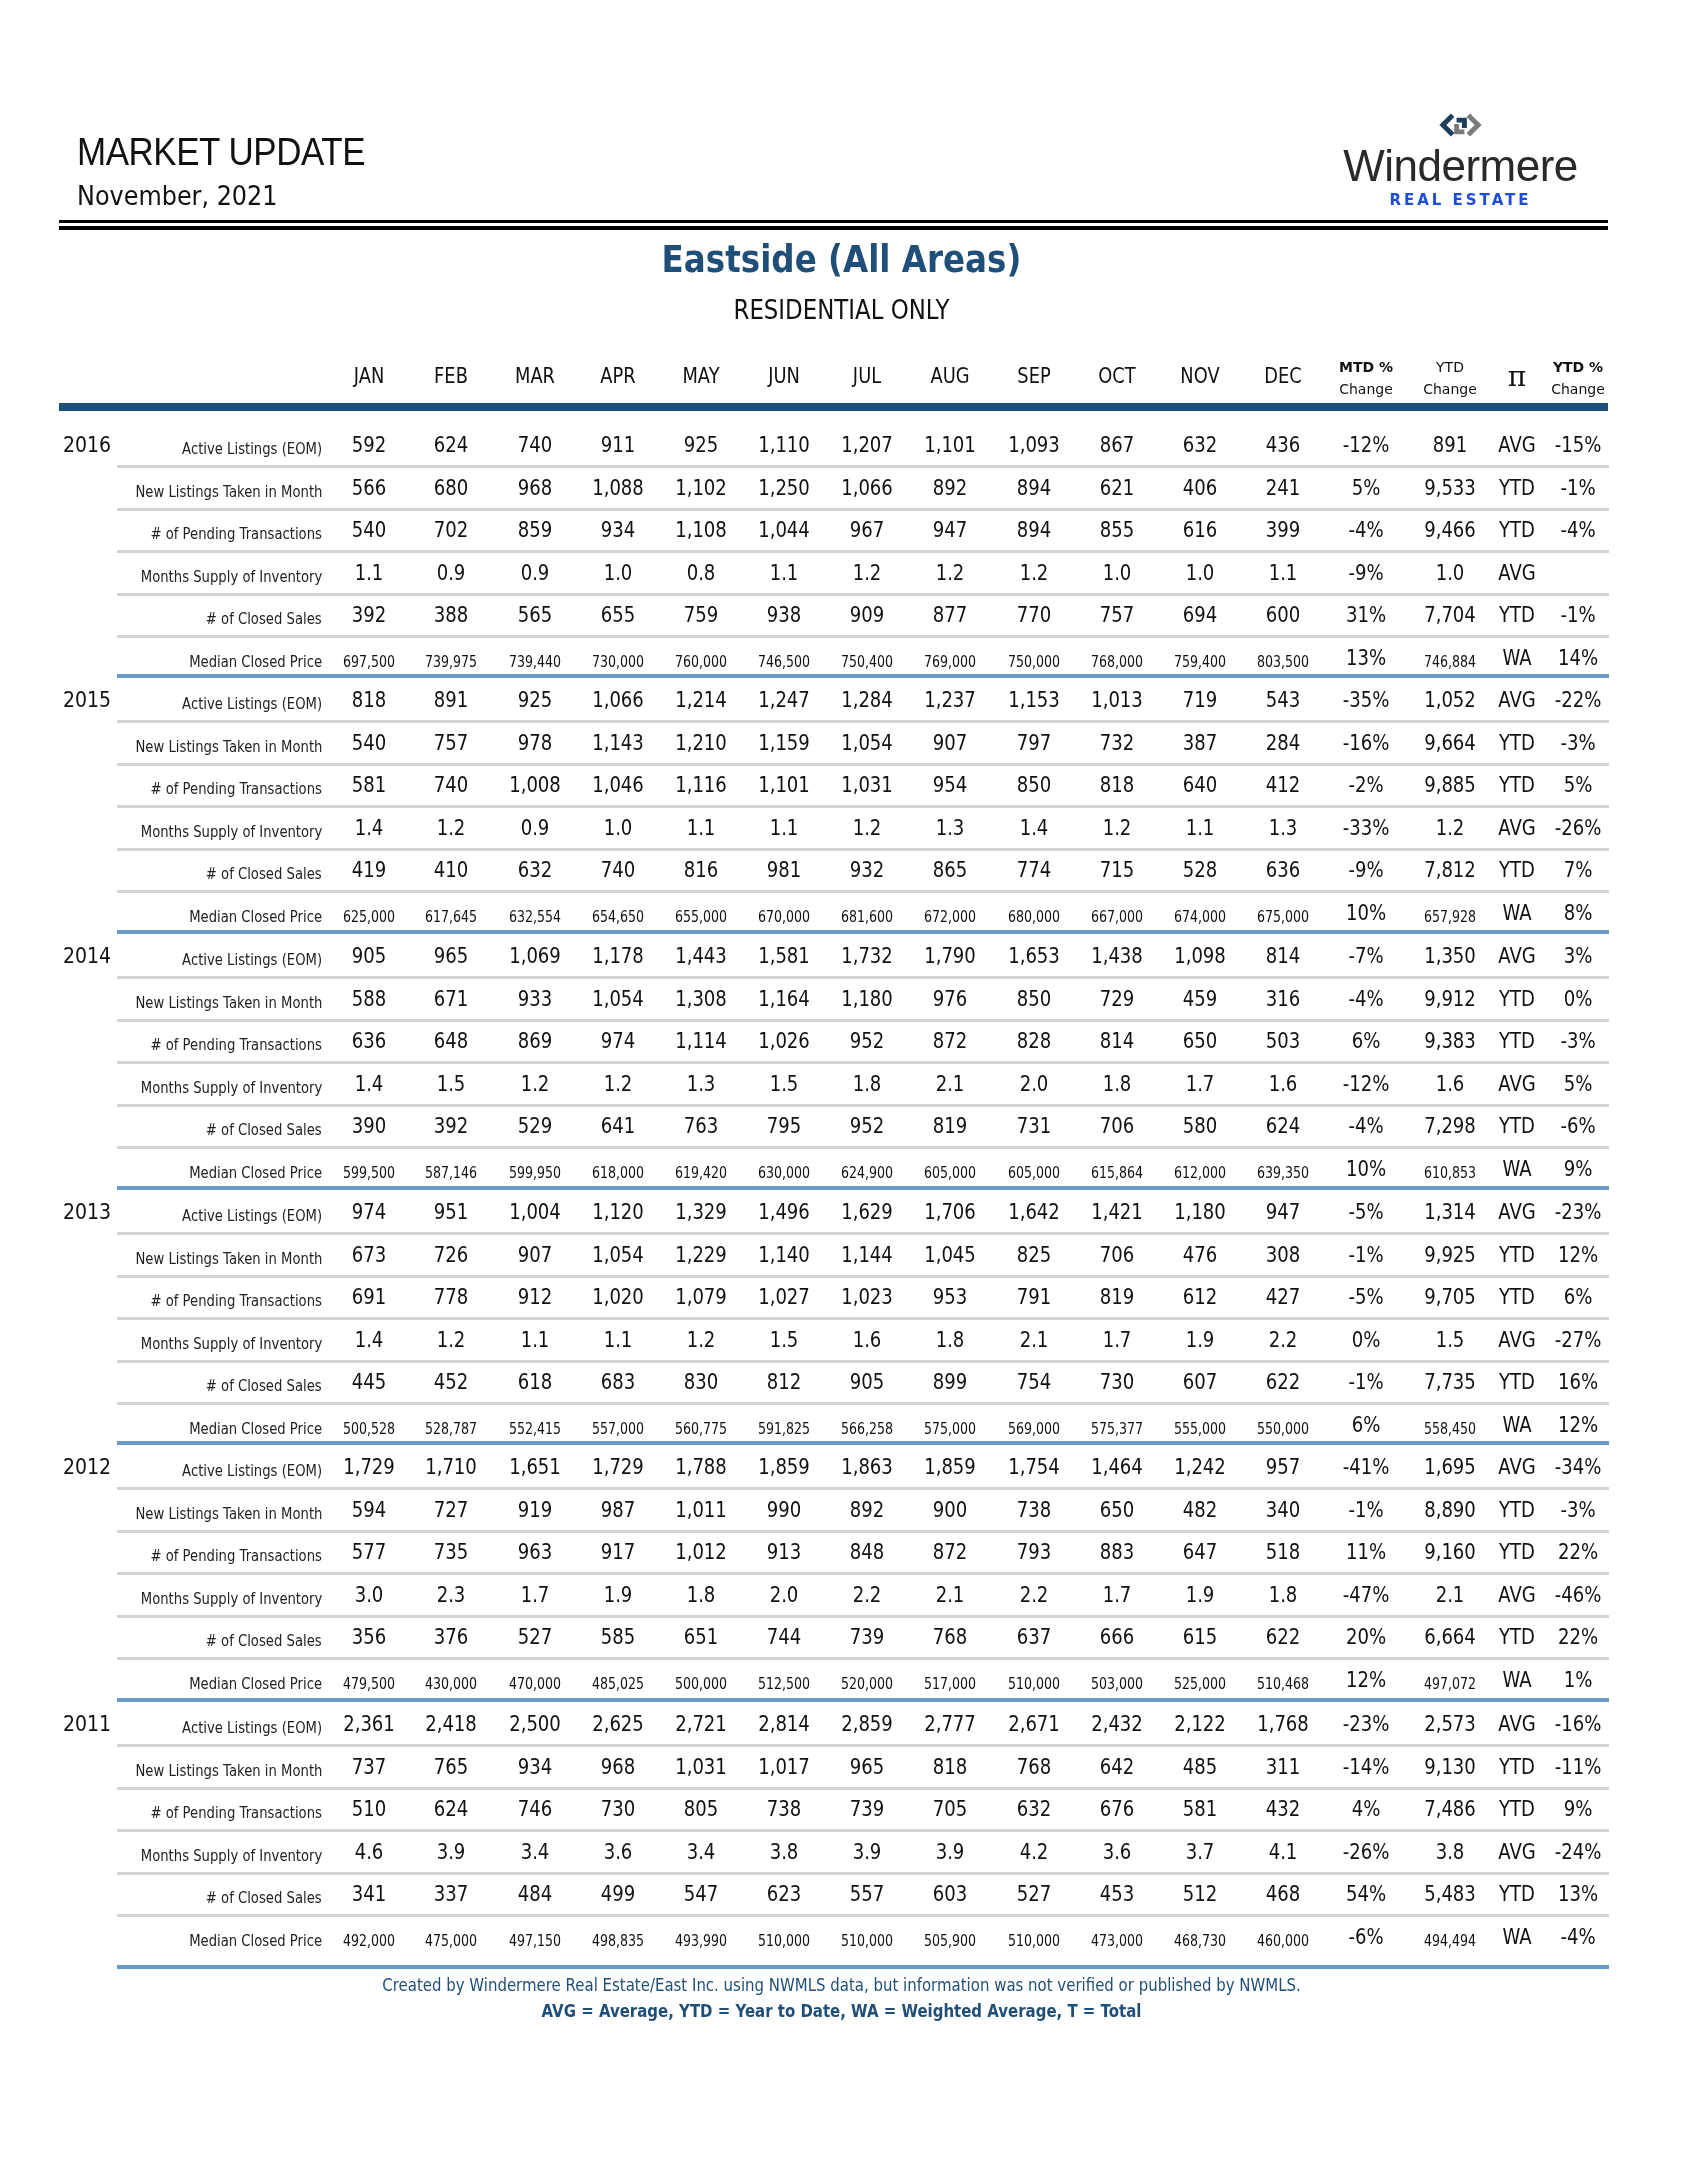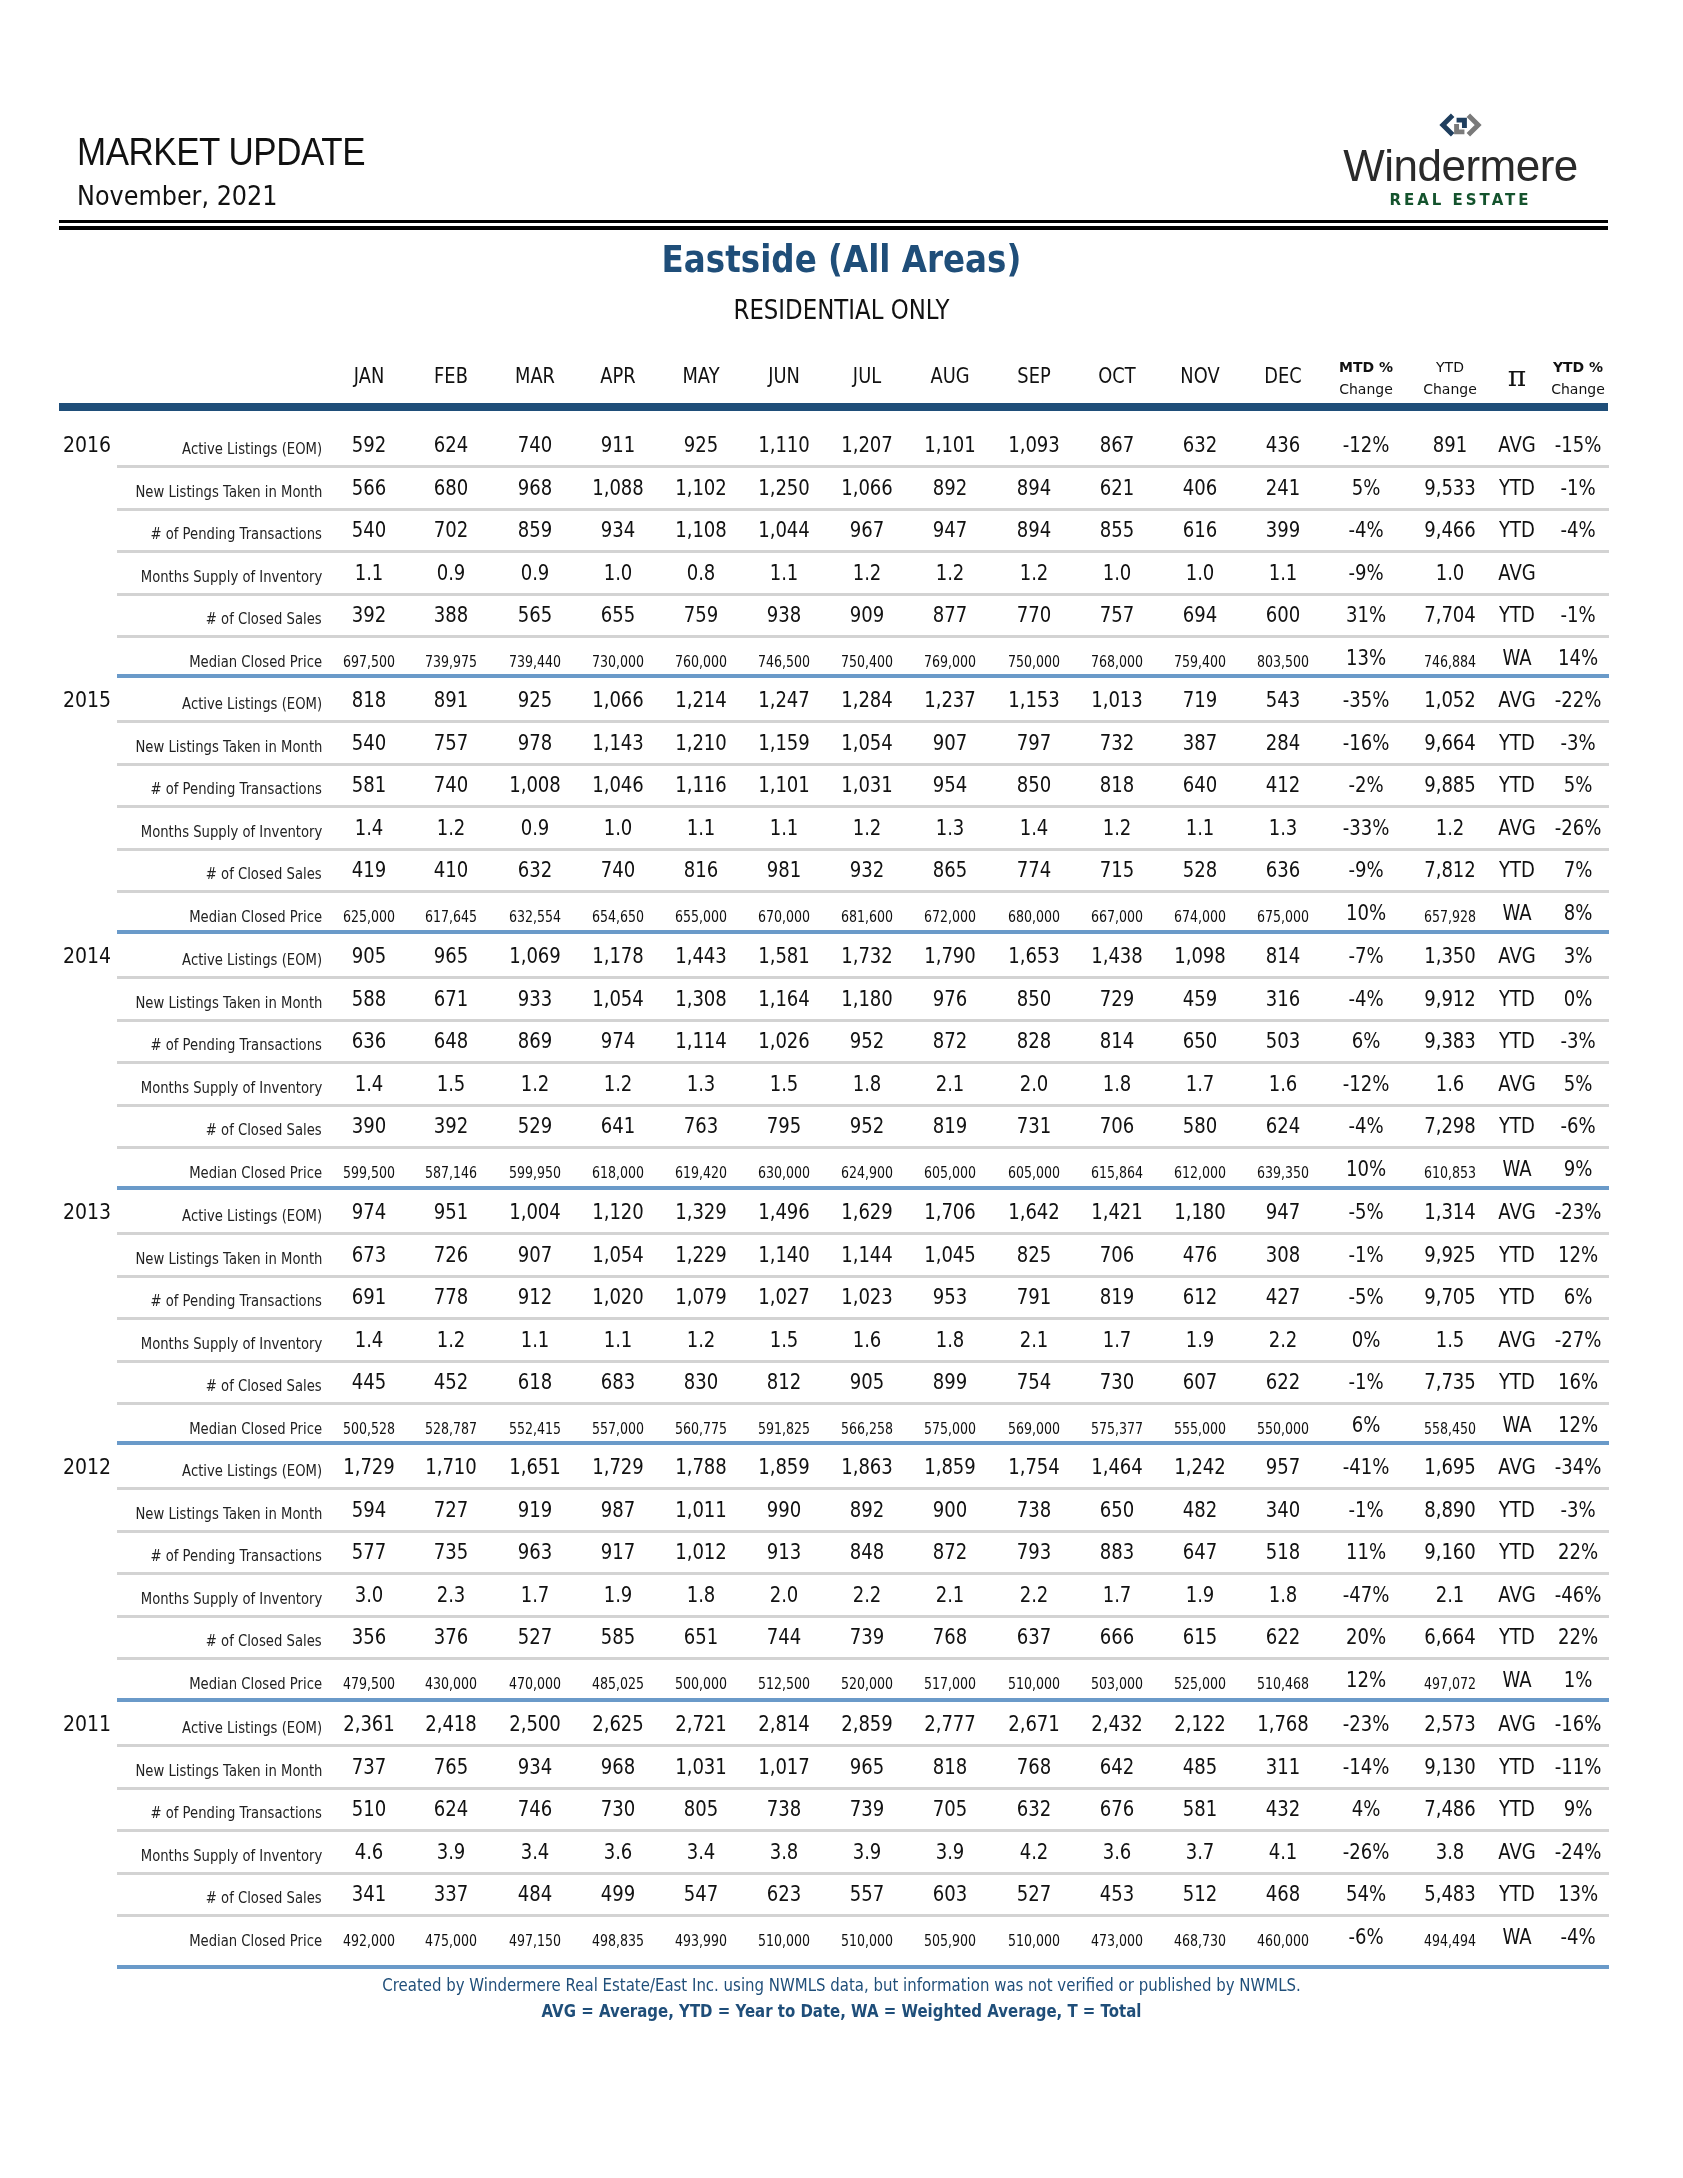--- a/index.html
+++ b/index.html
@@ -4,21 +4,21 @@
 <style>
   html, body { margin:0; padding:0; background:#ffffff; }
   body { width:1683px; height:2178px; position:relative; overflow:hidden;
          font-family:"Liberation Sans", "DejaVu Sans", sans-serif; color:#111; }
   .hdr-title { position:absolute; left:77px; top:131px; font-size:38px; letter-spacing:-0.5px;
                font-family:"Liberation Sans Narrow","Liberation Sans",sans-serif; transform:scaleX(0.92); transform-origin:left; }
   .hdr-date { position:absolute; left:77px; top:181px; font-size:26px; font-family:"DejaVu Sans", sans-serif; transform:scaleX(0.92); transform-origin:left; }
   .logo { position:absolute; left:1327px; top:111px; width:267px; text-align:center; }
   .logo svg { display:block; margin:0 auto 0; }
   .logo-word { font-family:"Liberation Sans", sans-serif; font-size:44px; color:#2a2a2a; letter-spacing:-0.5px; line-height:46px; margin-top:2px;}
-  .logo-sub { font-family:"DejaVu Sans", sans-serif; font-size:15px; font-weight:bold; color:#14532d; letter-spacing:3px; margin-top:2px;}
+  .logo-sub { font-family:"DejaVu Sans", sans-serif; font-size:15px; font-weight:bold; color:#1d4ed8; letter-spacing:3px; margin-top:2px;}
   .double-rule { position:absolute; left:59px; width:1549px; top:220px; height:10px; }
   .double-rule .r1 { position:absolute; left:0; right:0; top:0; height:3px; background:#000; }
   .double-rule .r2 { position:absolute; left:0; right:0; top:6px; height:4px; background:#000; }
   .area-title { position:absolute; left:0; width:1683px; top:238px; text-align:center; font-size:37px; font-weight:bold; color:#1f4e79; font-family:"DejaVu Sans", sans-serif; transform:scaleX(0.88); }
   .area-sub { position:absolute; left:0; width:1683px; top:295px; text-align:center; font-size:26px; color:#111; font-family:"DejaVu Sans", sans-serif; transform:scaleX(0.88); }
 
   .colhdr { position:absolute; top:356px; left:0; width:1683px; height:46px; }
   .colhdr .c { position:absolute; transform:translateX(-50%); text-align:center; white-space:nowrap; }
   .colhdr .m { top:8px; font-size:21px; font-family:"DejaVu Sans", sans-serif; transform:translateX(-50%) scaleX(0.85); }
   .colhdr .sm { top:0; font-size:14px; line-height:22px; font-family:"DejaVu Sans", sans-serif; }

